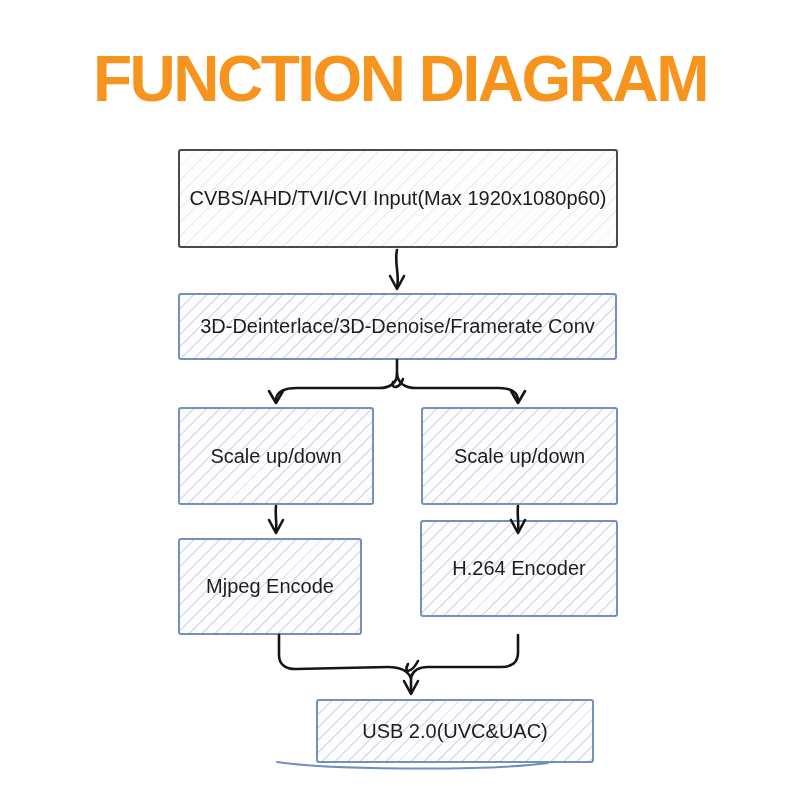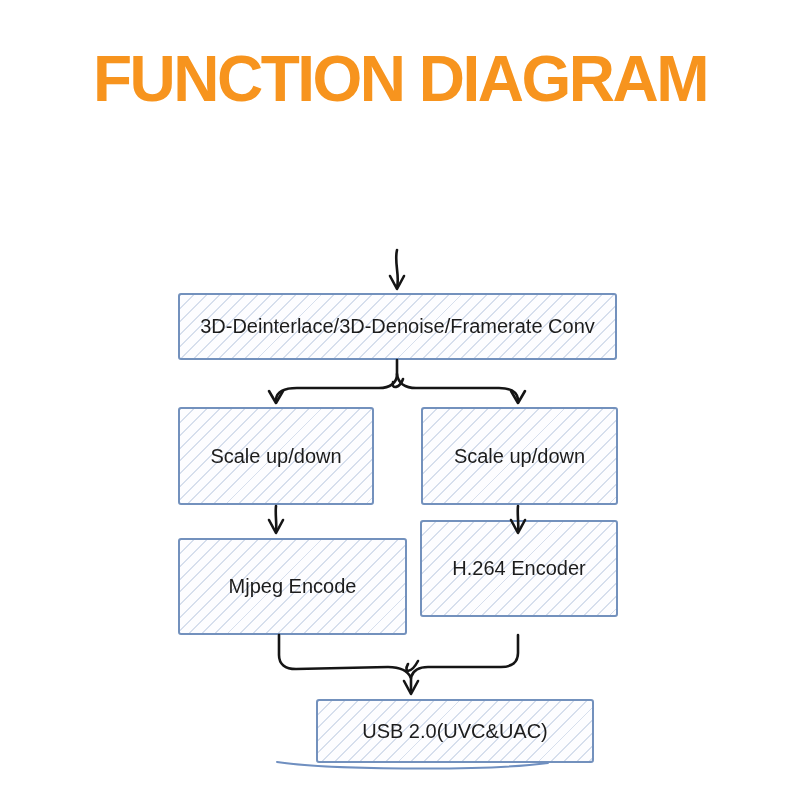--- a/index.html
+++ b/index.html
@@ -49,21 +49,21 @@
     border-radius: 3px;
     background:
       repeating-linear-gradient(135deg, rgba(114,144,190,0.28) 0 1.4px, rgba(0,0,0,0) 1.4px 9px),
       #fdfdff;
   }
 
   #node-input       { left: 178px; top: 149px; width: 440px; height: 99px; }
   #node-preprocess  { left: 178px; top: 293px; width: 439px; height: 67px; }
   #node-scale-left  { left: 178px; top: 407px; width: 196px; height: 98px; }
   #node-scale-right { left: 421px; top: 407px; width: 197px; height: 98px; }
-  #node-mjpeg       { left: 178px; top: 538px; width: 229px; height: 97px; }
+  #node-mjpeg       { left: 178px; top: 538px; width: 184px; height: 97px; }
   #node-h264        { left: 420px; top: 520px; width: 198px; height: 97px; }
   #node-usb         { left: 274px; top: 699px; width: 278px; height: 64px; margin-left: 42px; }
 
   .arrows {
     position: absolute; left: 0; top: 0;
     width: 800px; height: 800px;
     pointer-events: none;
   }
   .arrows path {
     fill: none;
@@ -77,20 +77,23 @@
     stroke-width: 2;
   }
 </style>
 </head>
 <body>
 
 <div class="stage">
 
   <h1 class="title">FUNCTION DIAGRAM</h1>
 
+  <div id="node-input" class="node node--gray">
+    <span>CVBS/AHD/TVI/CVI Input(Max 1920x1080p60)</span>
+  </div>
 
   <div id="node-preprocess" class="node node--blue">
     <span>3D-Deinterlace/3D-Denoise/Framerate Conv</span>
   </div>
 
   <div id="node-scale-left" class="node node--blue">
     <span>Scale up/down</span>
   </div>
 
   <div id="node-scale-right" class="node node--blue">

